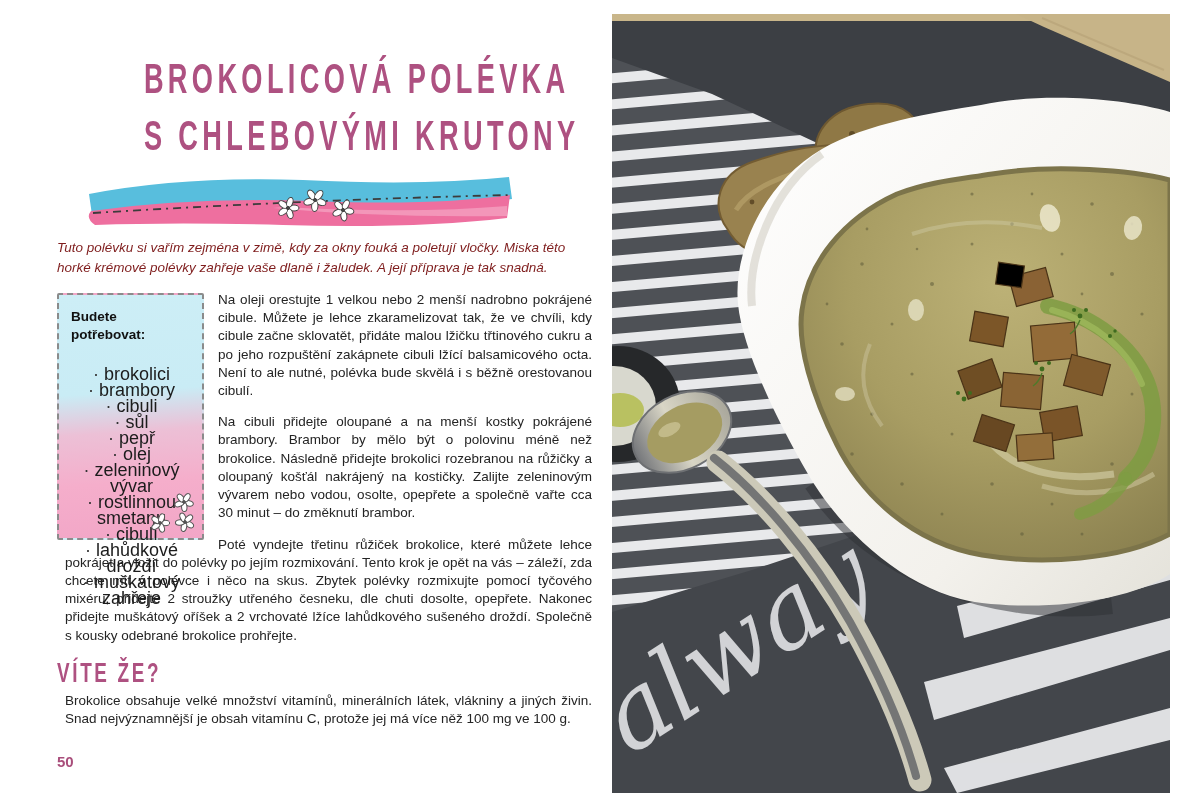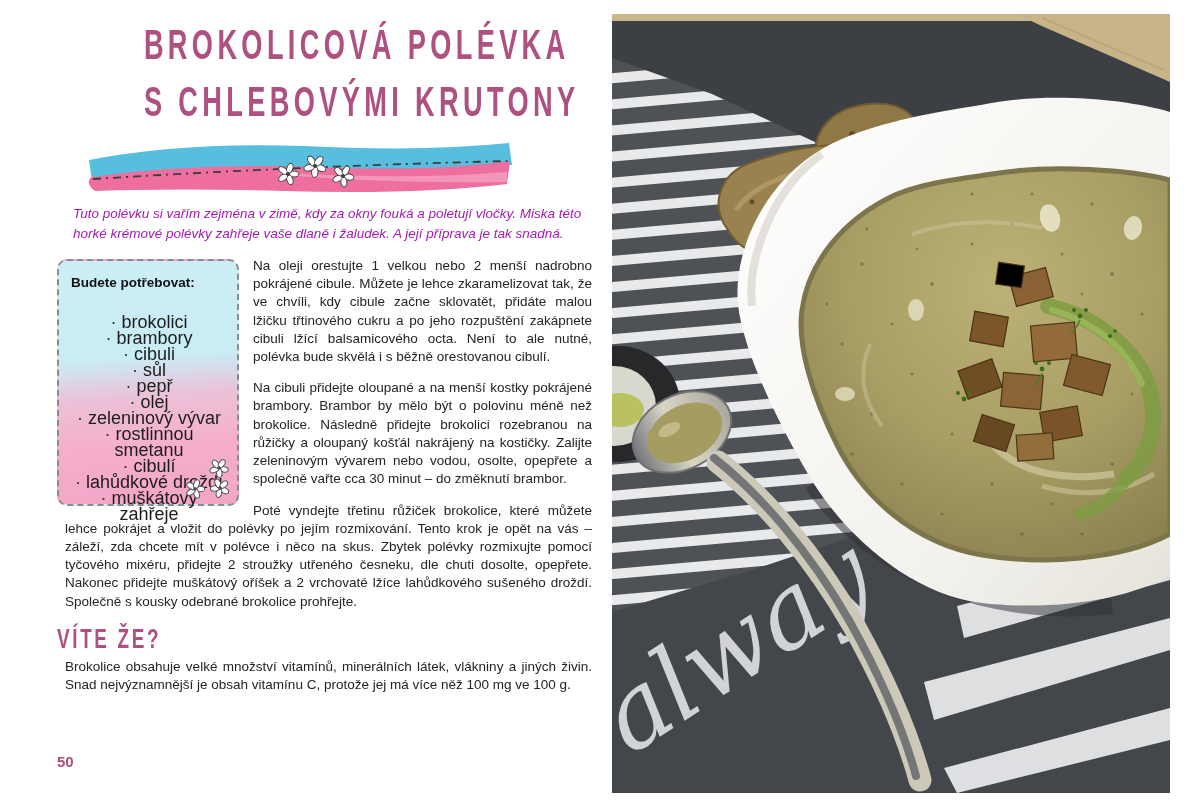--- a/index.html
+++ b/index.html
@@ -2,35 +2,35 @@
 <html><head>
 <meta charset="utf-8">
 <style>
   * { margin:0; padding:0; box-sizing:border-box; }
   html,body { background:#ffffff; }
   .page {
     position:relative; width:1187px; height:800px; background:#ffffff;
     font-family:"Liberation Sans", sans-serif; color:#242424; overflow:hidden;
   }
   
-  .left { position:absolute; left:57px; top:16px; width:543px; }
+  .left { position:absolute; left:57px; top:50px; width:543px; }
   .title { text-align:center; color:#ae5181; margin:0 0 2px; }
   .title-line {
     display:block; font-size:40px; font-weight:bold; line-height:57px;
     letter-spacing:.16em; transform:scale(.68,1.04); transform-origin:50% 50%;
     white-space:nowrap;
   }
   .banner { display:block; margin:2px 0 10px 26px; }
-  .intro { font-style:italic; font-size:13.5px; line-height:1.48; margin:0 16px 13px; color:#a21caf; }
+  .intro { font-style:italic; font-size:13.5px; line-height:1.48; margin:0 0 13px; color:#7f1d1d; }
   .flow { font-size:13.5px; line-height:1.35; }
   .flow p { text-align:justify; margin:0 8px 13px; }
   .ing-box {
-    float:left; width:182px; height:247px; margin:2px 14px 4px 0;
+    float:left; width:147px; height:247px; margin:2px 14px 4px 0;
     padding:13px 10px 8px 12px; position:relative;
-    border:2px dashed #8b8b8b; border-radius:10px;
+    border:2px dashed #8b8b8b; border-radius:2px;
     background:linear-gradient(176deg,#cdeef6 0%,#c9ecf5 40%,#ecc0d6 56%,#f5aecb 76%,#f2a6c7 100%);
   }
   .ing-head { font-weight:bold; font-size:13.5px; margin-bottom:22px; color:#111; }
   .ing-list { list-style:none; }
   .ing-list li { font-size:18px; line-height:16px; color:#1c1c1c;text-align:center; }
   .ing-list li::before { content:"· "; color:#333; }
   .box-flowers { position:absolute; right:6px; bottom:4px; }
   .after-box { clear:none; }
   .know-head {
     color:#ae5181; font-size:27px; font-weight:bold; letter-spacing:.14em;

